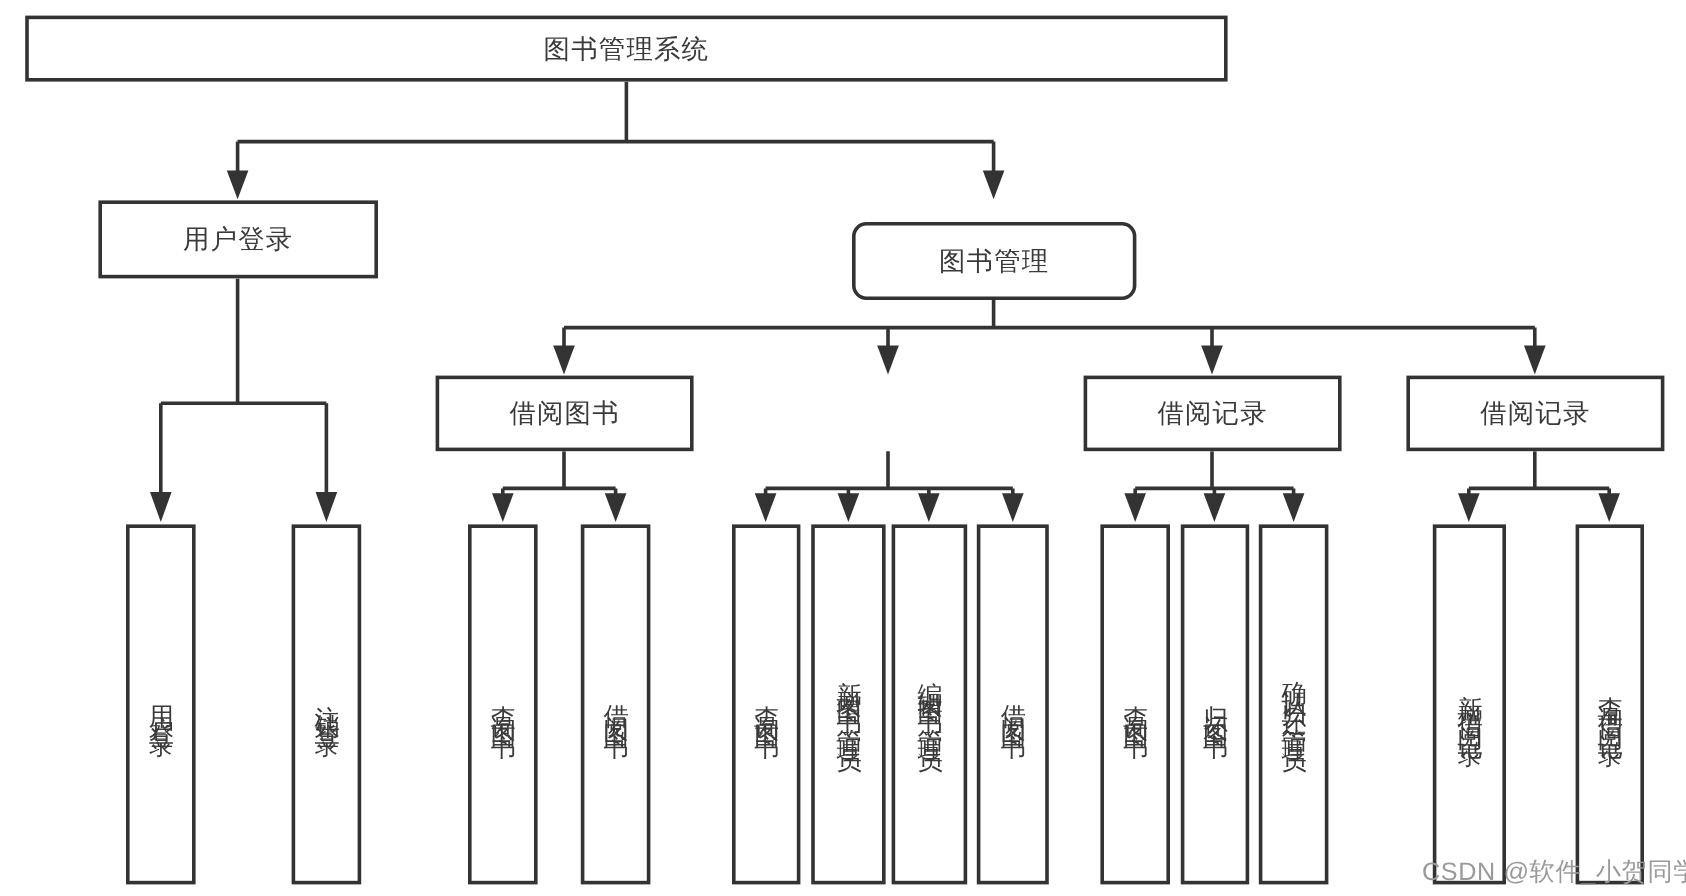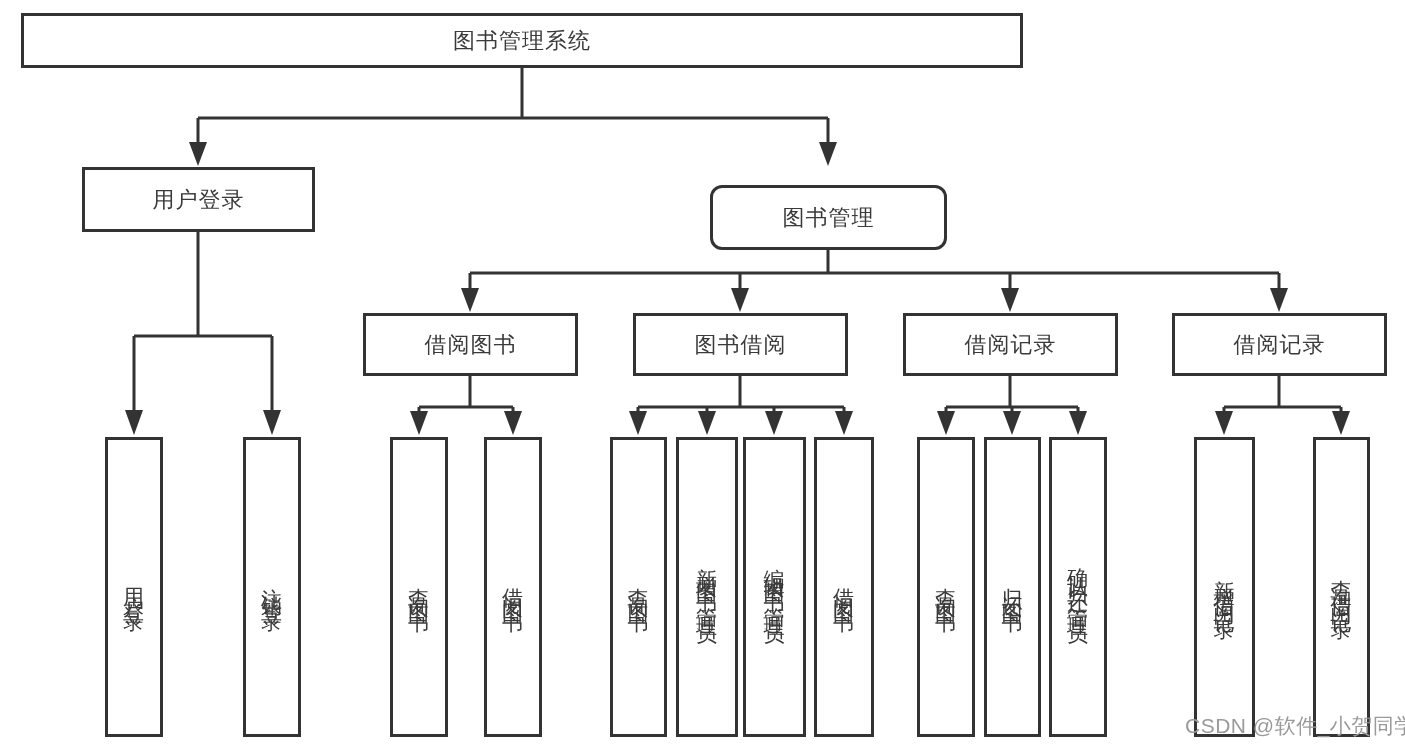--- a/index.html
+++ b/index.html
@@ -142,23 +142,20 @@
   <div class="box l2-login">
     <span class="h-label">用户登录</span>
   </div>
   <div class="box l2-mgmt">
     <span class="h-label">图书管理</span>
   </div>
 
   <div class="box l3 l3-newbook">
     <span class="h-label">借阅图书</span>
   </div>
-  <div class="box l3 l3-borrow">
-    <span class="h-label">图书借阅</span>
-  </div>
   <div class="box l3 l3-current">
     <span class="h-label">借阅记录</span>
   </div>
   <div class="box l3 l3-records">
     <span class="h-label">借阅记录</span>
   </div>
 
   <div class="box leaf leaf-1a">
     <span class="v-label">用户登录</span>
   </div>

